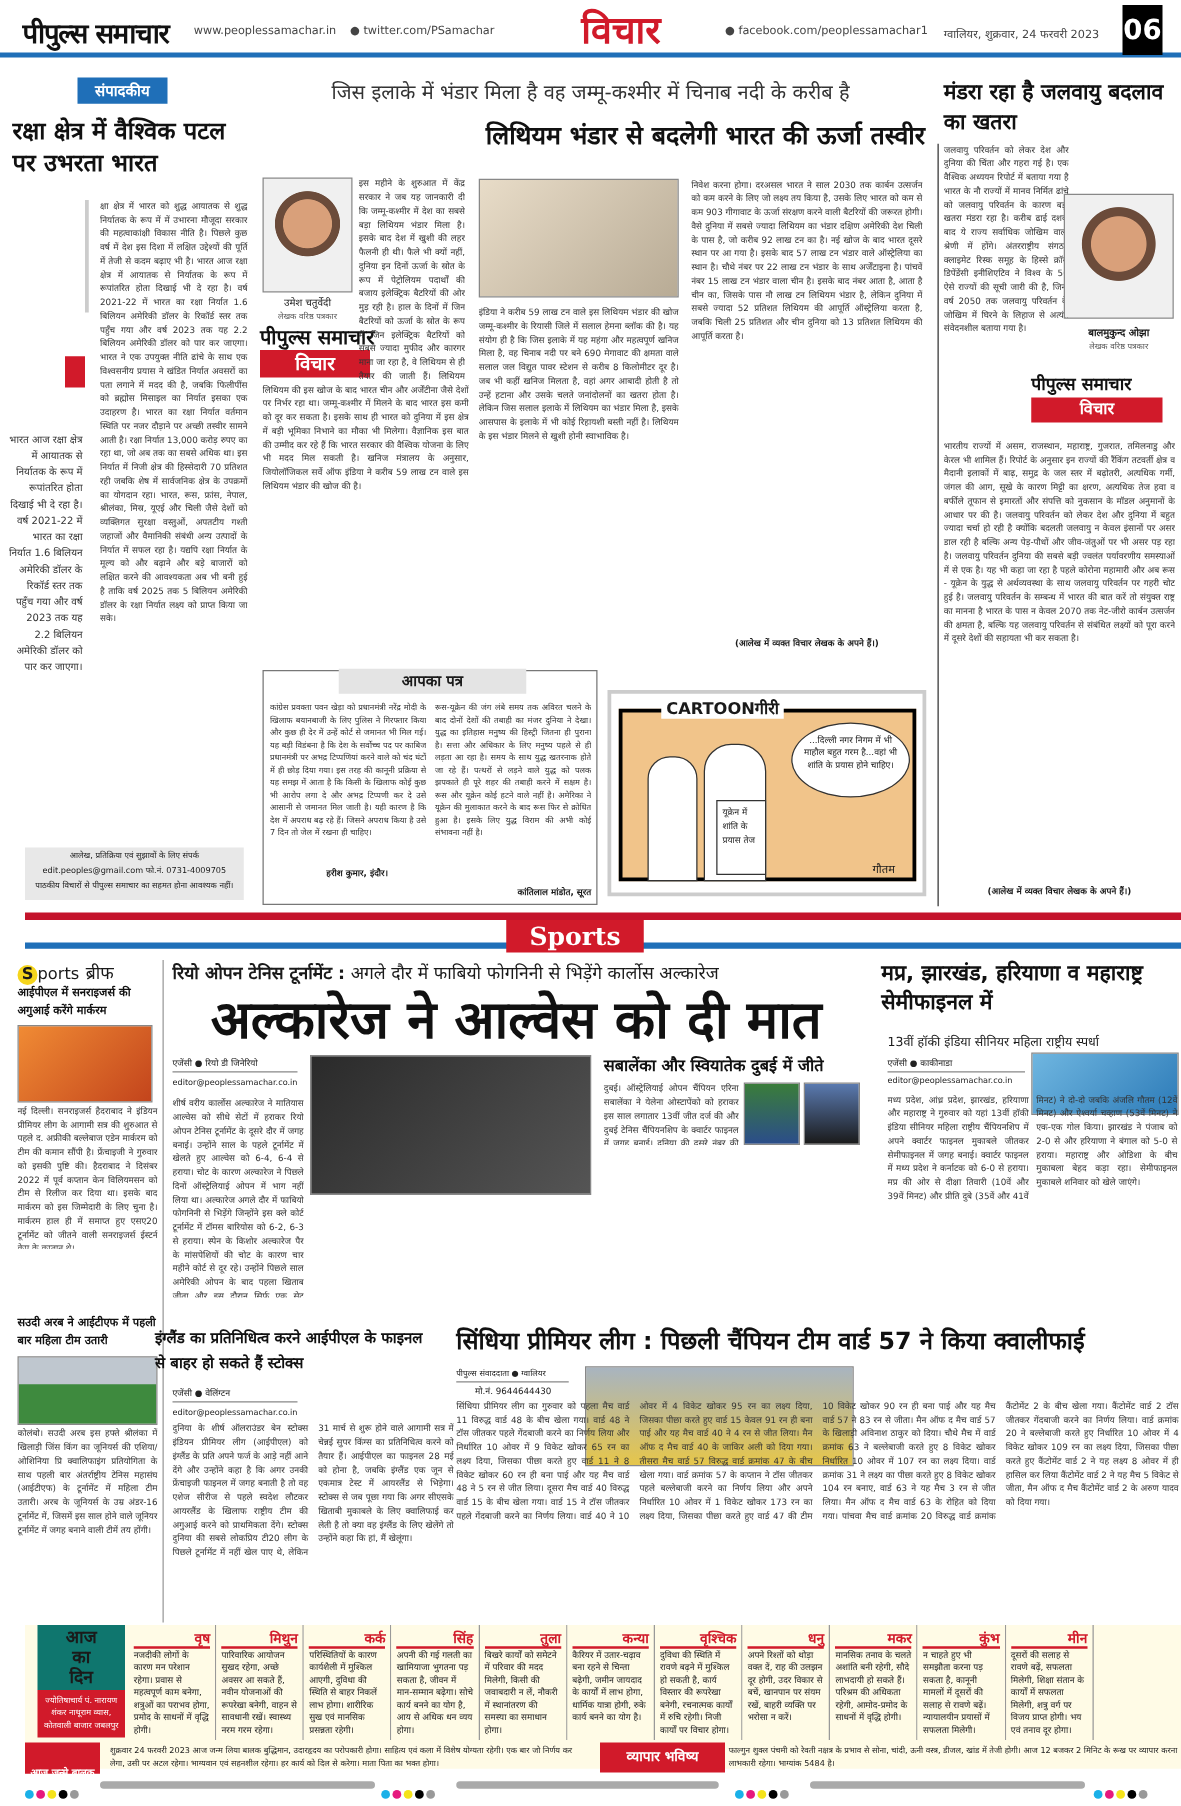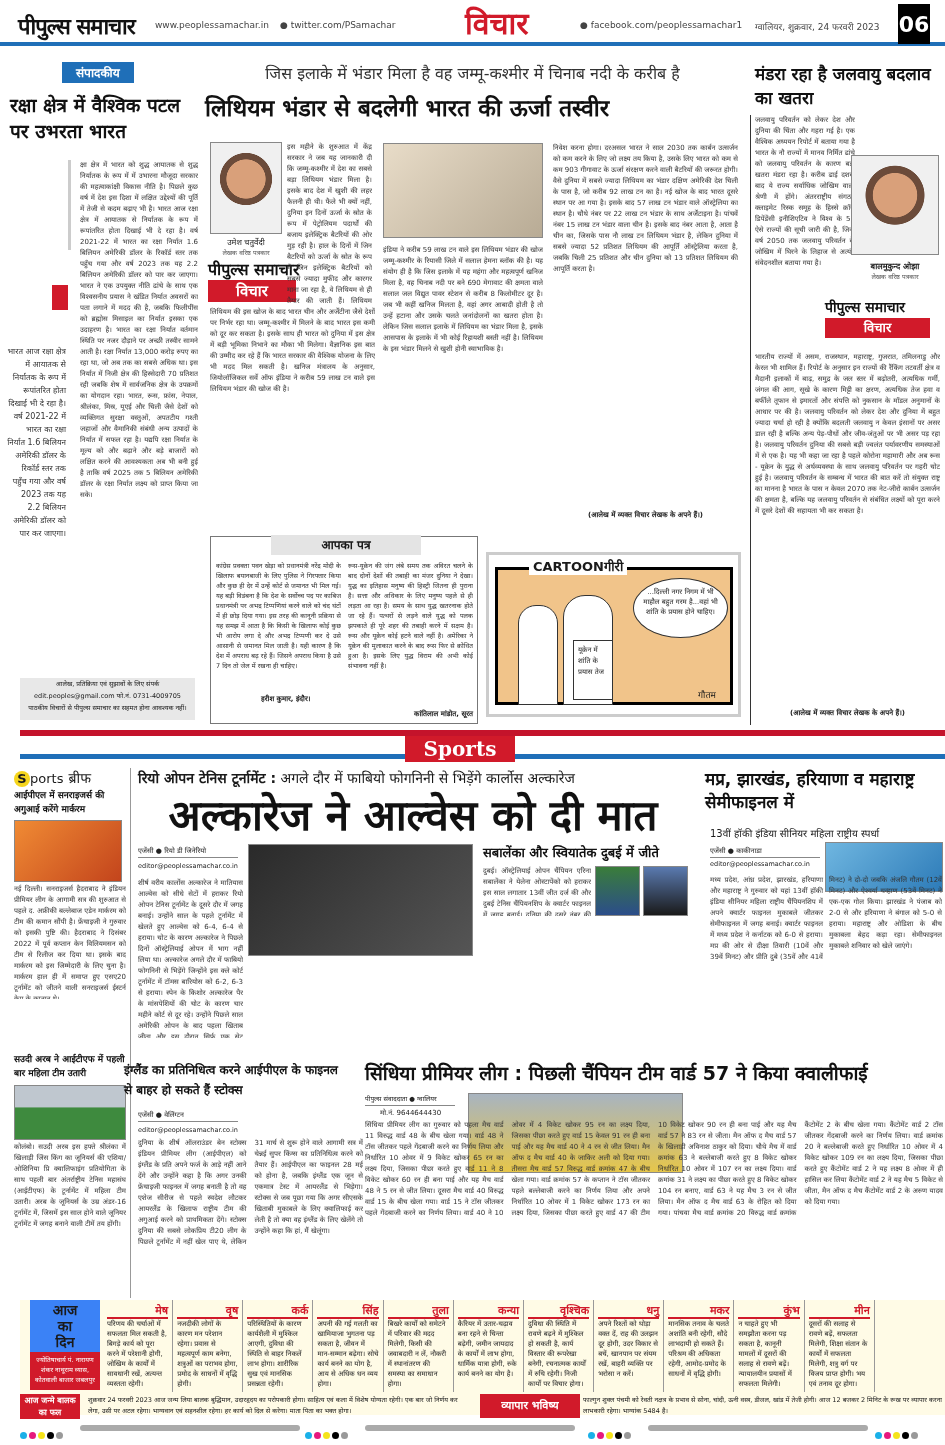--- a/index.html
+++ b/index.html
@@ -50,21 +50,21 @@
 <div class="abs" style="left:52px;top:285px;width:16px;height:25px;background:#d11a2a"></div>
 <div class="abs txt" style="left:6px;top:345px;width:60px;font-size:8px;line-height:13px;text-align:right">भारत आज रक्षा क्षेत्र में आयातक से निर्यातक के रूप में रूपांतरित होता दिखाई भी दे रहा है। वर्ष 2021-22 में भारत का रक्षा निर्यात 1.6 बिलियन अमेरिकी डॉलर के रिकॉर्ड स्तर तक पहुँच गया और वर्ष 2023 तक यह 2.2 बिलियन अमेरिकी डॉलर को पार कर जाएगा।</div>
 <div class="abs txt" style="left:80px;top:160px;width:118px;height:468px;overflow:hidden">क्षा क्षेत्र में भारत को शुद्ध आयातक से शुद्ध निर्यातक के रूप में में उभारना मौजूदा सरकार की महत्वाकांक्षी विकास नीति है। पिछले कुछ वर्ष में देश इस दिशा में लक्षित उद्देश्यों की पूर्ति में तेजी से कदम बढ़ाए भी है। भारत आज रक्षा क्षेत्र में आयातक से निर्यातक के रूप में रूपांतरित होता दिखाई भी दे रहा है। वर्ष 2021-22 में भारत का रक्षा निर्यात 1.6 बिलियन अमेरिकी डॉलर के रिकॉर्ड स्तर तक पहुँच गया और वर्ष 2023 तक यह 2.2 बिलियन अमेरिकी डॉलर को पार कर जाएगा। भारत ने एक उपयुक्त नीति ढांचे के साथ एक विश्वसनीय प्रयास ने खंडित निर्यात अवसरों का पता लगाने में मदद की है, जबकि फिलीपींस को ब्रह्मोस मिसाइल का निर्यात इसका एक उदाहरण है। भारत का रक्षा निर्यात वर्तमान स्थिति पर नजर दौड़ाने पर अच्छी तस्वीर सामने आती है। रक्षा निर्यात 13,000 करोड़ रुपए का रहा था, जो अब तक का सबसे अधिक था। इस निर्यात में निजी क्षेत्र की हिस्सेदारी 70 प्रतिशत रही जबकि शेष में सार्वजनिक क्षेत्र के उपक्रमों का योगदान रहा। भारत, रूस, फ्रांस, नेपाल, श्रीलंका, मिस्र, यूएई और चिली जैसे देशों को व्यक्तिगत सुरक्षा वस्तुओं, अपतटीय गश्ती जहाजों और वैमानिकी संबंधी अन्य उत्पादों के निर्यात में सफल रहा है। यद्यपि रक्षा निर्यात के मूल्य को और बढ़ाने और बड़े बाजारों को लक्षित करने की आवश्यकता अब भी बनी हुई है ताकि वर्ष 2025 तक 5 बिलियन अमेरिकी डॉलर के रक्षा निर्यात लक्ष्य को प्राप्त किया जा सके।</div>
 <div class="abs" style="left:20px;top:678px;width:175px;height:42px;background:#e8e8e8;font-size:6.5px;text-align:center;line-height:12px">
   <div>आलेख, प्रतिक्रिया एवं सुझावों के लिए संपर्क</div>
   <div>edit.peoples@gmail.com फो.नं. 0731-4009705</div>
   <div>पाठकीय विचारों से पीपुल्स समाचार का सहमत होना आवश्यक नहीं।</div>
 </div>
 
 <div class="abs" style="left:205px;top:62px;width:535px;font-size:16px;color:#333;text-align:center">जिस इलाके में भंडार मिला है वह जम्मू-कश्मीर में चिनाब नदी के करीब है</div>
-<div class="abs hd" style="left:205px;top:88px;width:535px;font-size:23px;line-height:40px;text-align:left">लिथियम भंडार से बदलेगी भारत की ऊर्जा तस्वीर</div>
+<div class="abs hd" style="left:205px;top:88px;width:535px;font-size:20px;line-height:40px;text-align:right">लिथियम भंडार से बदलेगी भारत की ऊर्जा तस्वीर</div>
 <div class="abs photo face" style="left:210px;top:142px;width:72px;height:92px"></div>
 <div class="abs" style="left:210px;top:236px;width:72px;text-align:center;font-size:8px;font-weight:normal">उमेश चतुर्वेदी</div>
 <div class="abs" style="left:210px;top:248px;width:72px;text-align:center;font-size:6.5px;color:#555">लेखक वरिष्ठ पत्रकार</div>
 <div class="abs brand" style="left:208px;top:258px">पीपुल्स समाचार</div>
 <div class="abs vbadge" style="left:208px;top:280px;width:88px;height:22px;line-height:22px">विचार</div>
 <div class="abs txt" style="left:287px;top:142px;width:85px;height:165px;overflow:hidden">इस महीने के शुरुआत में केंद्र सरकार ने जब यह जानकारी दी कि जम्मू-कश्मीर में देश का सबसे बड़ा लिथियम भंडार मिला है। इसके बाद देश में खुशी की लहर फैलनी ही थी। फैले भी क्यों नहीं, दुनिया इन दिनों ऊर्जा के स्रोत के रूप में पेट्रोलियम पदार्थों की बजाय इलेक्ट्रिक बैटरियों की ओर मुड़ रही है। हाल के दिनों में जिन बैटरियों को ऊर्जा के स्रोत के रूप में जिन इलेक्ट्रिक बैटरियों को सबसे ज्यादा मुफीद और कारगर माना जा रहा है, वे लिथियम से ही तैयार की जाती हैं। लिथियम बैटरियों की खोज कोई बहुत पुरानी नहीं है। लिथियम आयन बैटरियों के विकास के लिए साल 2019 में तीन वैज्ञानिकों जॉन बी गुडएनफ, एम स्टेनली विटिंगम और अकीरा योशिनो को मिला था। इन वैज्ञानिकों ने जिन लिथियम-आयन बैटरियों का विकास किया है, इलेक्ट्रिक कारों के लिए ये ज्यादा मुफीद और कारगर मानी जा रही हैं।</div>
 <div class="abs txt" style="left:210px;top:307px;width:165px;height:215px;overflow:hidden">लिथियम की इस खोज के बाद भारत चीन और अर्जेंटीना जैसे देशों पर निर्भर रहा था। जम्मू-कश्मीर में मिलने के बाद भारत इस कमी को दूर कर सकता है। इसके साथ ही भारत को दुनिया में इस क्षेत्र में बड़ी भूमिका निभाने का मौका भी मिलेगा। वैज्ञानिक इस बात की उम्मीद कर रहे हैं कि भारत सरकार की वैश्विक योजना के लिए भी मदद मिल सकती है। खनिज मंत्रालय के अनुसार, जियोलॉजिकल सर्वे ऑफ इंडिया ने करीब 59 लाख टन वाले इस लिथियम भंडार की खोज की है।</div>
 <div class="abs photo photo2" style="left:383px;top:143px;width:160px;height:95px"></div>
 <div class="abs txt" style="left:383px;top:245px;width:160px;height:275px;overflow:hidden">इंडिया ने करीब 59 लाख टन वाले इस लिथियम भंडार की खोज जम्मू-कश्मीर के रियासी जिले में सलाल हेमना ब्लॉक की है। यह संयोग ही है कि जिस इलाके में यह महंगा और महत्वपूर्ण खनिज मिला है, वह चिनाब नदी पर बने 690 मेगावाट की क्षमता वाले सलाल जल विद्युत पावर स्टेशन से करीब 8 किलोमीटर दूर है। जब भी कहीं खनिज मिलता है, वहां अगर आबादी होती है तो उन्हें हटाना और उसके चलते जनांदोलनों का खतरा होता है। लेकिन जिस सलाल इलाके में लिथियम का भंडार मिला है, इसके आसपास के इलाके में भी कोई रिहायशी बस्ती नहीं है। लिथियम के इस भंडार मिलने से खुशी होनी स्वाभाविक है।</div>
 <div class="abs txt" style="left:553px;top:143px;width:185px;height:362px;overflow:hidden">निवेश करना होगा। दरअसल भारत ने साल 2030 तक कार्बन उत्सर्जन को कम करने के लिए जो लक्ष्य तय किया है, उसके लिए भारत को कम से कम 903 गीगावाट के ऊर्जा संरक्षण करने वाली बैटरियों की जरूरत होगी। वैसे दुनिया में सबसे ज्यादा लिथियम का भंडार दक्षिण अमेरिकी देश चिली के पास है, जो करीब 92 लाख टन का है। नई खोज के बाद भारत दूसरे स्थान पर आ गया है। इसके बाद 57 लाख टन भंडार वाले ऑस्ट्रेलिया का स्थान है। चौथे नंबर पर 22 लाख टन भंडार के साथ अर्जेंटाइना है। पांचवें नंबर 15 लाख टन भंडार वाला चीन है। इसके बाद नंबर आता है, आता है चीन का, जिसके पास नौ लाख टन लिथियम भंडार है, लेकिन दुनिया में सबसे ज्यादा 52 प्रतिशत लिथियम की आपूर्ति ऑस्ट्रेलिया करता है, जबकि चिली 25 प्रतिशत और चीन दुनिया को 13 प्रतिशत लिथियम की आपूर्ति करता है।</div>
@@ -139,37 +139,37 @@
 <div class="abs email" style="left:138px;top:1126px">editor@peoplessamachar.co.in</div>
 <div class="abs txt" style="left:138px;top:1138px;width:225px;height:158px;overflow:hidden;column-count:2;column-gap:8px">दुनिया के शीर्ष ऑलराउंडर बेन स्टोक्स इंडियन प्रीमियर लीग (आईपीएल) को इंग्लैंड के प्रति अपने फर्ज के आड़े नहीं आने देंगे और उन्होंने कहा है कि अगर उनकी फ्रेंचाइजी फाइनल में जगह बनाती है तो वह एशेज सीरीज से पहले स्वदेश लौटकर आयरलैंड के खिलाफ राष्ट्रीय टीम की अगुआई करने को प्राथमिकता देंगे। स्टोक्स दुनिया की सबसे लोकप्रिय टी20 लीग के पिछले टूर्नामेंट में नहीं खेल पाए थे, लेकिन 31 मार्च से शुरू होने वाले आगामी सत्र में चेन्नई सुपर किंग्स का प्रतिनिधित्व करने को तैयार हैं। आईपीएल का फाइनल 28 मई को होना है, जबकि इंग्लैंड एक जून से एकमात्र टेस्ट में आयरलैंड से भिड़ेगा। स्टोक्स से जब पूछा गया कि अगर सीएसके खिताबी मुकाबले के लिए क्वालिफाई कर लेती है तो क्या वह इंग्लैंड के लिए खेलेंगे तो उन्होंने कहा कि हां, मैं खेलूंगा।</div>
 
 <div class="abs hd" style="left:365px;top:1060px;width:580px;font-size:19px;line-height:26px">सिंधिया प्रीमियर लीग : पिछली चैंपियन टीम वार्ड 57 ने किया क्वालीफाई</div>
 <div class="abs agency" style="left:365px;top:1094px;width:90px;font-size:6.5px">पीपुल्स संवाददाता ● ग्वालियर</div>
 <div class="abs" style="left:380px;top:1108px;font-size:7px">मो.नं. 9644644430</div>
 <div class="abs photo" style="left:468px;top:1093px;width:215px;height:80px;background:linear-gradient(180deg,#a8b4c0,#e6c64a)"></div>
 <div class="abs txt" style="left:365px;top:1120px;width:578px;height:178px;overflow:hidden;column-count:4;column-gap:8px">सिंधिया प्रीमियर लीग का गुरुवार को पहला मैच वार्ड 11 विरुद्ध वार्ड 48 के बीच खेला गया। वार्ड 48 ने टॉस जीतकर पहले गेंदबाजी करने का निर्णय लिया और निर्धारित 10 ओवर में 9 विकेट खोकर 65 रन का लक्ष्य दिया, जिसका पीछा करते हुए वार्ड 11 ने 8 विकेट खोकर 60 रन ही बना पाई और यह मैच वार्ड 48 ने 5 रन से जीत लिया। दूसरा मैच वार्ड 40 विरुद्ध वार्ड 15 के बीच खेला गया। वार्ड 15 ने टॉस जीतकर पहले गेंदबाजी करने का निर्णय लिया। वार्ड 40 ने 10 ओवर में 4 विकेट खोकर 95 रन का लक्ष्य दिया, जिसका पीछा करते हुए वार्ड 15 केवल 91 रन ही बना पाई और यह मैच वार्ड 40 ने 4 रन से जीत लिया। मैन ऑफ द मैच वार्ड 40 के जाकिर अली को दिया गया। तीसरा मैच वार्ड 57 विरुद्ध वार्ड क्रमांक 47 के बीच खेला गया। वार्ड क्रमांक 57 के कप्तान ने टॉस जीतकर पहले बल्लेबाजी करने का निर्णय लिया और अपने निर्धारित 10 ओवर में 1 विकेट खोकर 173 रन का लक्ष्य दिया, जिसका पीछा करते हुए वार्ड 47 की टीम 10 विकेट खोकर 90 रन ही बना पाई और यह मैच वार्ड 57 ने 83 रन से जीता। मैन ऑफ द मैच वार्ड 57 के खिलाड़ी अविनाश ठाकुर को दिया। चौथे मैच में वार्ड क्रमांक 63 ने बल्लेबाजी करते हुए 8 विकेट खोकर निर्धारित 10 ओवर में 107 रन का लक्ष्य दिया। वार्ड क्रमांक 31 ने लक्ष्य का पीछा करते हुए 8 विकेट खोकर 104 रन बनाए, वार्ड 63 ने यह मैच 3 रन से जीत लिया। मैन ऑफ द मैच वार्ड 63 के रोहित को दिया गया। पांचवा मैच वार्ड क्रमांक 20 विरुद्ध वार्ड क्रमांक कैंटोमेंट 2 के बीच खेला गया। कैंटोमेंट वार्ड 2 टॉस जीतकर गेंदबाजी करने का निर्णय लिया। वार्ड क्रमांक 20 ने बल्लेबाजी करते हुए निर्धारित 10 ओवर में 4 विकेट खोकर 109 रन का लक्ष्य दिया, जिसका पीछा करते हुए कैंटोमेंट वार्ड 2 ने यह लक्ष्य 8 ओवर में ही हासिल कर लिया कैंटोमेंट वार्ड 2 ने यह मैच 5 विकेट से जीता, मैन ऑफ द मैच कैंटोमेंट वार्ड 2 के अरुण यादव को दिया गया।</div>
 
 <div class="abs" style="left:20px;top:1300px;width:925px;height:115px;background:#fffbe6"></div>
-<div class="abs" style="left:30px;top:1300px;width:70px;height:52px;background:#3b82f6;text-align:center;font-weight:bold;font-size:14px;line-height:16px;padding-top:2px">
+<div class="abs" style="left:30px;top:1300px;width:70px;height:52px;background:#0f766e;text-align:center;font-weight:bold;font-size:14px;line-height:16px;padding-top:2px">
   <div>आज</div>
   <div>का</div>
   <div>दिन</div>
 </div>
 <div class="abs" style="left:30px;top:1352px;width:70px;height:38px;background:#d11a2a;color:#fff;font-size:6.5px;line-height:10px;text-align:center;padding:3px 2px">ज्योतिषाचार्य पं. नारायण शंकर नाथूराम व्यास, कोतवाली बाजार जबलपुर</div>
 
 <div class="abs" style="left:103px;top:1300px;width:842px;height:92px;display:grid;grid-template-columns:repeat(12,1fr)">
   <div class="rashi">
-      <div class="rname">मेष</div>
-      <div class="rtext">परिणय की चर्चाओं में सफलता मिल सकती है, बिगड़े कार्य को पूरा करने में परेशानी होगी, जोखिम के कार्यों में सावधानी रखें, अत्यन्त व्यस्तता रहेगी।</div>
-    </div>
-  <div class="rashi">
       <div class="rname">वृष</div>
       <div class="rtext">नजदीकी लोगों के कारण मन परेशान रहेगा। प्रवास से महत्वपूर्ण काम बनेगा, शत्रुओं का पराभव होगा, प्रमोद के साधनों में वृद्धि होगी।</div>
     </div>
   <div class="rashi">
+      <div class="rname">मिथुन</div>
+      <div class="rtext">पारिवारिक आयोजन सुखद रहेगा, अच्छे अवसर आ सकते हैं, नवीन योजनाओं की रूपरेखा बनेगी, वाहन से सावधानी रखें। स्वास्थ्य नरम गरम रहेगा।</div>
+    </div>
+  <div class="rashi">
       <div class="rname">कर्क</div>
       <div class="rtext">परिस्थितियों के कारण कार्यशैली में मुश्किल आएगी, दुविधा की स्थिति से बाहर निकलें लाभ होगा। शारीरिक सुख एवं मानसिक प्रसन्नता रहेगी।</div>
     </div>
   <div class="rashi">
       <div class="rname">सिंह</div>
       <div class="rtext">अपनी की गई गलती का खामियाजा भुगतना पड़ सकता है, जीवन में मान-सम्मान बढ़ेगा। सोचे कार्य बनने का योग है, आय से अधिक धन व्यय होगा।</div>
     </div>
   <div class="rashi">
       <div class="rname">तुला</div>
       <div class="rtext">बिखरे कार्यों को समेटने में परिवार की मदद मिलेगी, किसी की जवाबदारी न लें, नौकरी में स्थानांतरण की समस्या का समाधान होगा।</div>
@@ -193,21 +193,21 @@
   <div class="rashi">
       <div class="rname">कुंभ</div>
       <div class="rtext">न चाहते हुए भी समझौता करना पड़ सकता है, कानूनी मामलों में दूसरों की सलाह से रावणे बढ़ें। न्यायालयीन प्रयासों में सफलता मिलेगी।</div>
     </div>
   <div class="rashi">
       <div class="rname">मीन</div>
       <div class="rtext">दूसरों की सलाह से रावणे बढ़ें, सफलता मिलेगी, शिक्षा संतान के कार्यों में सफलता मिलेगी, शत्रु वर्ग पर विजय प्राप्त होगी। भय एवं तनाव दूर होगा।</div>
     </div>
 </div>
 
-<div class="abs" style="left:20px;top:1394px;width:60px;height:25px;background:#d11a2a;color:#fff;font-weight:bold;font-size:8px;text-align:center;line-height:12px;padding-top:1px">आज जन्मे बालक का फल</div>
+<div class="abs" style="left:20px;top:1394px;width:60px;height:25px;background:#d11a2a;color:#fff;font-weight:bold;font-size:8px;text-align:center;line-height:12px;padding-top:19px">आज जन्मे बालक का फल</div>
 <div class="abs" style="left:88px;top:1395px;width:370px;font-size:6.5px;line-height:11px;color:#222">शुक्रवार 24 फरवरी 2023 आज जन्म लिया बालक बुद्धिमान, उदारहृदय का परोपकारी होगा। साहित्य एवं कला में विशेष योग्यता रहेगी। एक बार जो निर्णय कर लेगा, उसी पर अटल रहेगा। भाग्यवान एवं सहनशील रहेगा। हर कार्य को दिल से करेगा। माता पिता का भक्त होगा।</div>
 <div class="abs" style="left:480px;top:1394px;width:100px;height:24px;background:#d11a2a;color:#fff;font-weight:bold;font-size:11px;text-align:center;line-height:24px">व्यापार भविष्य</div>
 <div class="abs" style="left:583px;top:1395px;width:360px;font-size:6.5px;line-height:11px;color:#222">फाल्गुन शुक्ल पंचमी को रेवती नक्षत्र के प्रभाव से सोना, चांदी, ऊनी वस्त्र, डीजल, खांड में तेजी होगी। आज 12 बजकर 2 मिनिट के रूख पर व्यापार करना लाभकारी रहेगा। भाग्यांक 5484 है।</div>
 
 <div class="abs cmyk" style="left:20px;top:1424px"><span style="background:#1ab0e8"></span><span style="background:#e6197e"></span><span style="background:#f5e31a"></span><span style="background:#000"></span><span style="background:#999"></span></div>
 <div class="abs graybar" style="left:80px;top:1425px;width:220px"></div>
 <div class="abs cmyk" style="left:305px;top:1424px"><span style="background:#1ab0e8"></span><span style="background:#e6197e"></span><span style="background:#f5e31a"></span><span style="background:#000"></span><span style="background:#999"></span></div>
 <div class="abs graybar" style="left:365px;top:1425px;width:210px"></div>
 <div class="abs cmyk" style="left:588px;top:1424px"><span style="background:#1ab0e8"></span><span style="background:#e6197e"></span><span style="background:#f5e31a"></span><span style="background:#000"></span><span style="background:#999"></span></div>
 <div class="abs graybar" style="left:648px;top:1425px;width:220px"></div>

